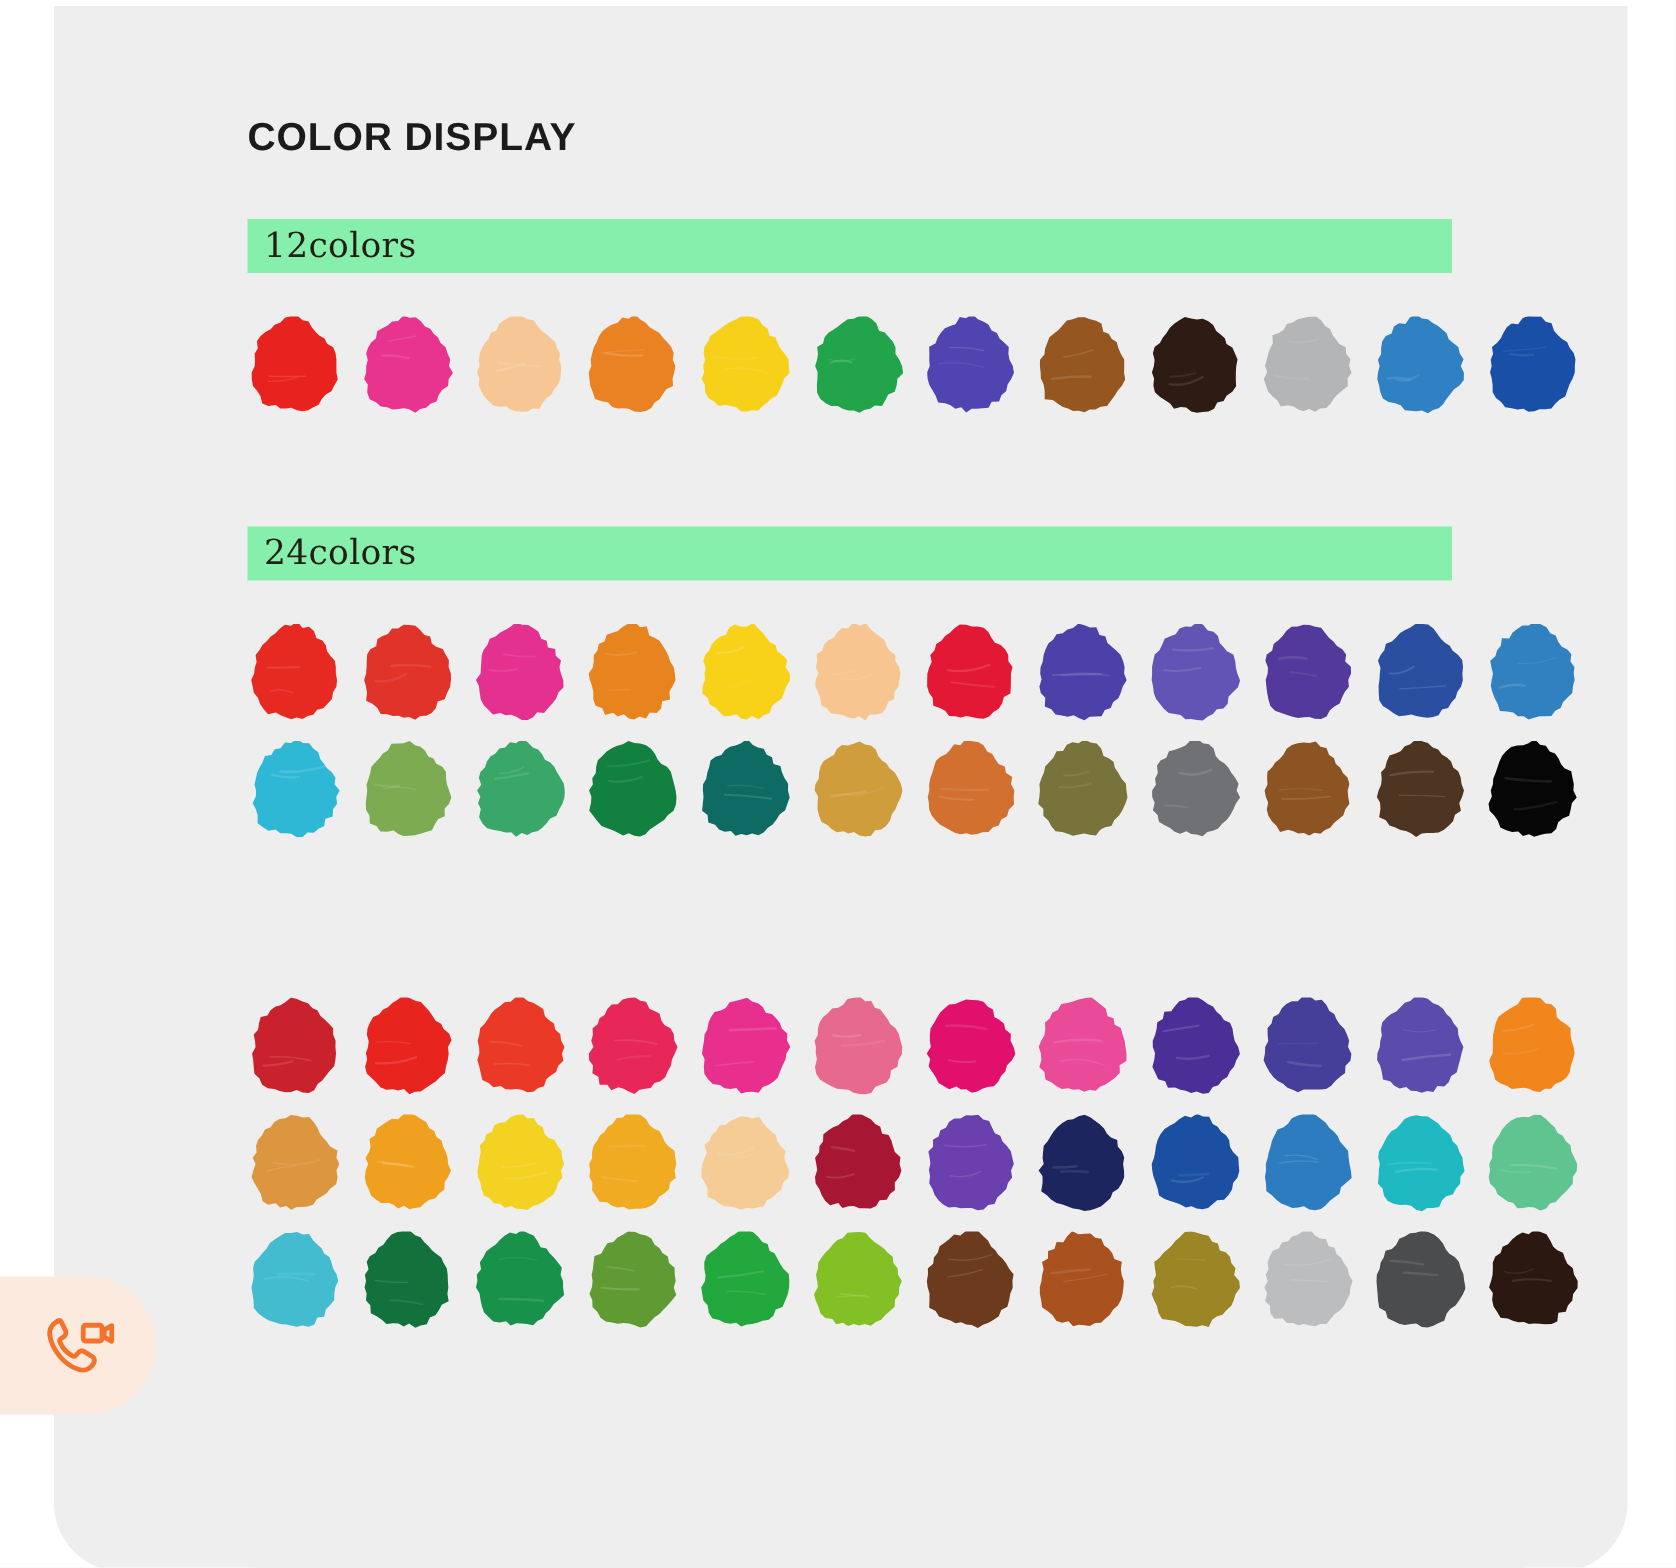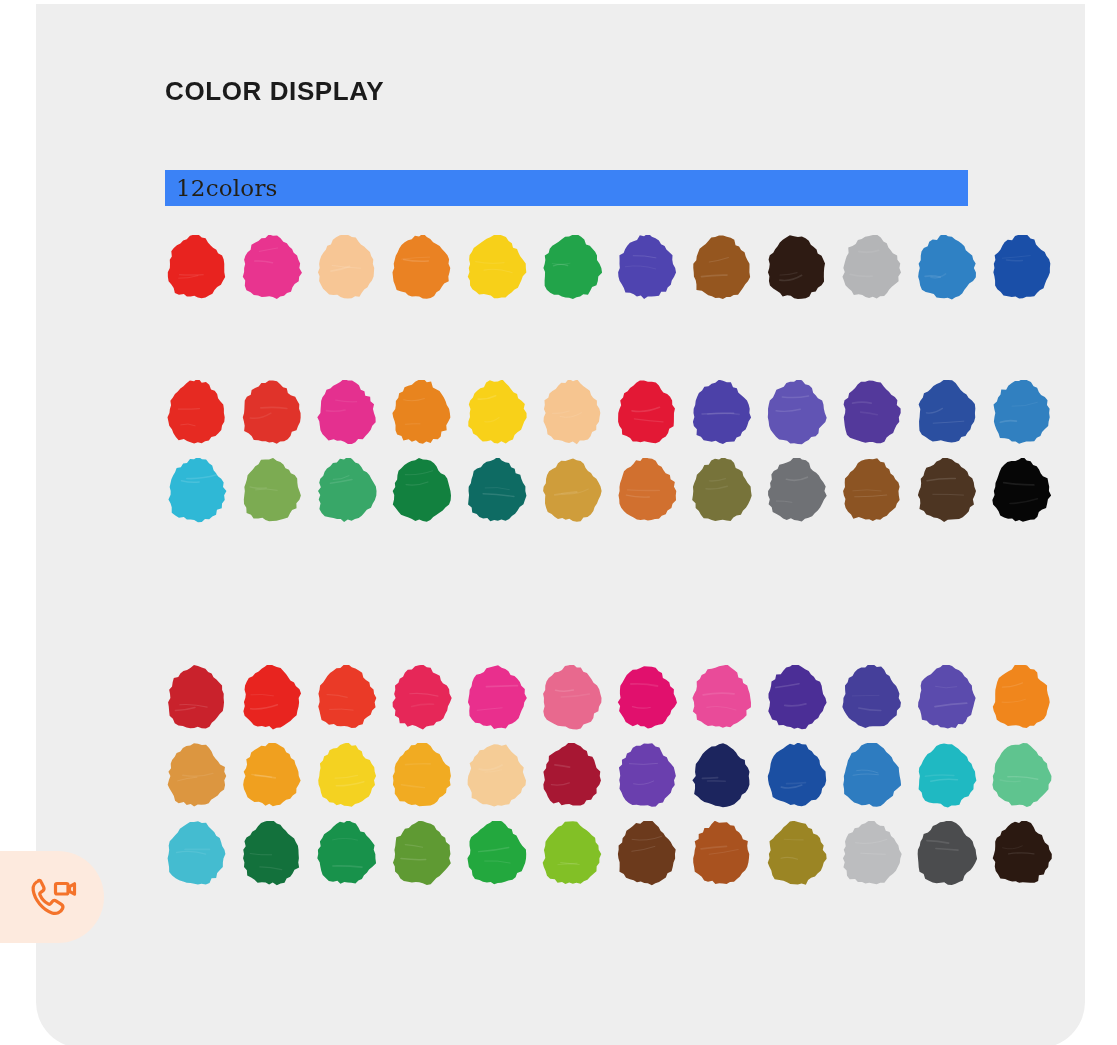--- a/index.html
+++ b/index.html
@@ -47,26 +47,25 @@
     left: 129px;
     width: 803px;
   }
   #section-12colors { top: 142px; }
   #section-24colors { top: 347px; }
   #section-36colors { top: 632px; }
 
   .section-banner {
     width: 803px;
     height: 36px;
-    background: #3b82f6;
+    background: #86efac;
     display: flex;
     align-items: center;
     box-sizing: border-box;
     padding-left: 11px;
-    margin-top: 24px;
   }
   .section-banner-label {
     font-family: "DejaVu Serif", serif;
     font-size: 23px;
     color: #231f14;
     letter-spacing: 0.2px;
     line-height: 1;
     white-space: nowrap;
   }
 
@@ -236,20 +235,23 @@
                 <path d="M16.5 25.0 q8.0 1.3 15.9 0.5" stroke="#ffffff" stroke-width="1.6" stroke-linecap="round" fill="none" opacity="0.08"></path>
                 <path d="M12.4 23.2 q13.9 -1.0 27.8 -2.6" stroke="#ffffff" stroke-width="0.9" stroke-linecap="round" fill="none" opacity="0.07"></path>
               </svg>
             </span>
           </div>
         </div>
       </div>
   </div>
 
   <div class="section" id="section-24colors">
+    <div class="section-banner">
+      <span class="section-banner-label">24colors</span>
+    </div>
     <div class="swatch-grid">
         <div class="swatch-row">
           <div class="swatch-cell" title="#e62a22">
             <span class="swatch">
               <svg width="62" height="66" viewBox="0 0 62 66">
                 <path d="M58.91 33.00 L59.71 37.37 L59.28 41.77 L57.04 45.52 L56.30 50.04 L53.37 53.15 L50.48 56.10 L46.36 57.09 L43.86 60.47 L40.07 61.26 L36.68 63.26 L32.81 62.32 L29.11 63.56 L25.53 62.16 L22.05 60.89 L18.84 58.99 L13.70 60.13 L10.83 56.91 L8.44 53.32 L6.91 49.22 L4.26 45.86 L3.41 41.56 L2.49 37.34 L4.43 33.00 L4.89 29.03 L6.07 25.27 L5.39 20.68 L7.90 17.45 L9.94 14.03 L12.81 11.43 L15.34 8.44 L18.48 6.25 L21.45 3.24 L24.90 0.51 L29.04 1.21 L33.16 -1.90 L36.69 2.71 L40.98 1.91 L44.27 4.65 L46.01 9.45 L49.73 10.80 L52.15 13.95 L53.06 18.15 L55.31 21.31 L58.24 24.55 L58.90 28.75 Z" fill="#e62a22"></path>
                 <path d="M13.4 29.1 q10.5 0.2 21.0 -0.5" stroke="#ffffff" stroke-width="1.4" stroke-linecap="round" fill="none" opacity="0.10"></path>
                 <path d="M15.8 44.8 q7.2 -2.1 14.3 0.9" stroke="#ffffff" stroke-width="0.9" stroke-linecap="round" fill="none" opacity="0.11"></path>
               </svg>
             </span>

